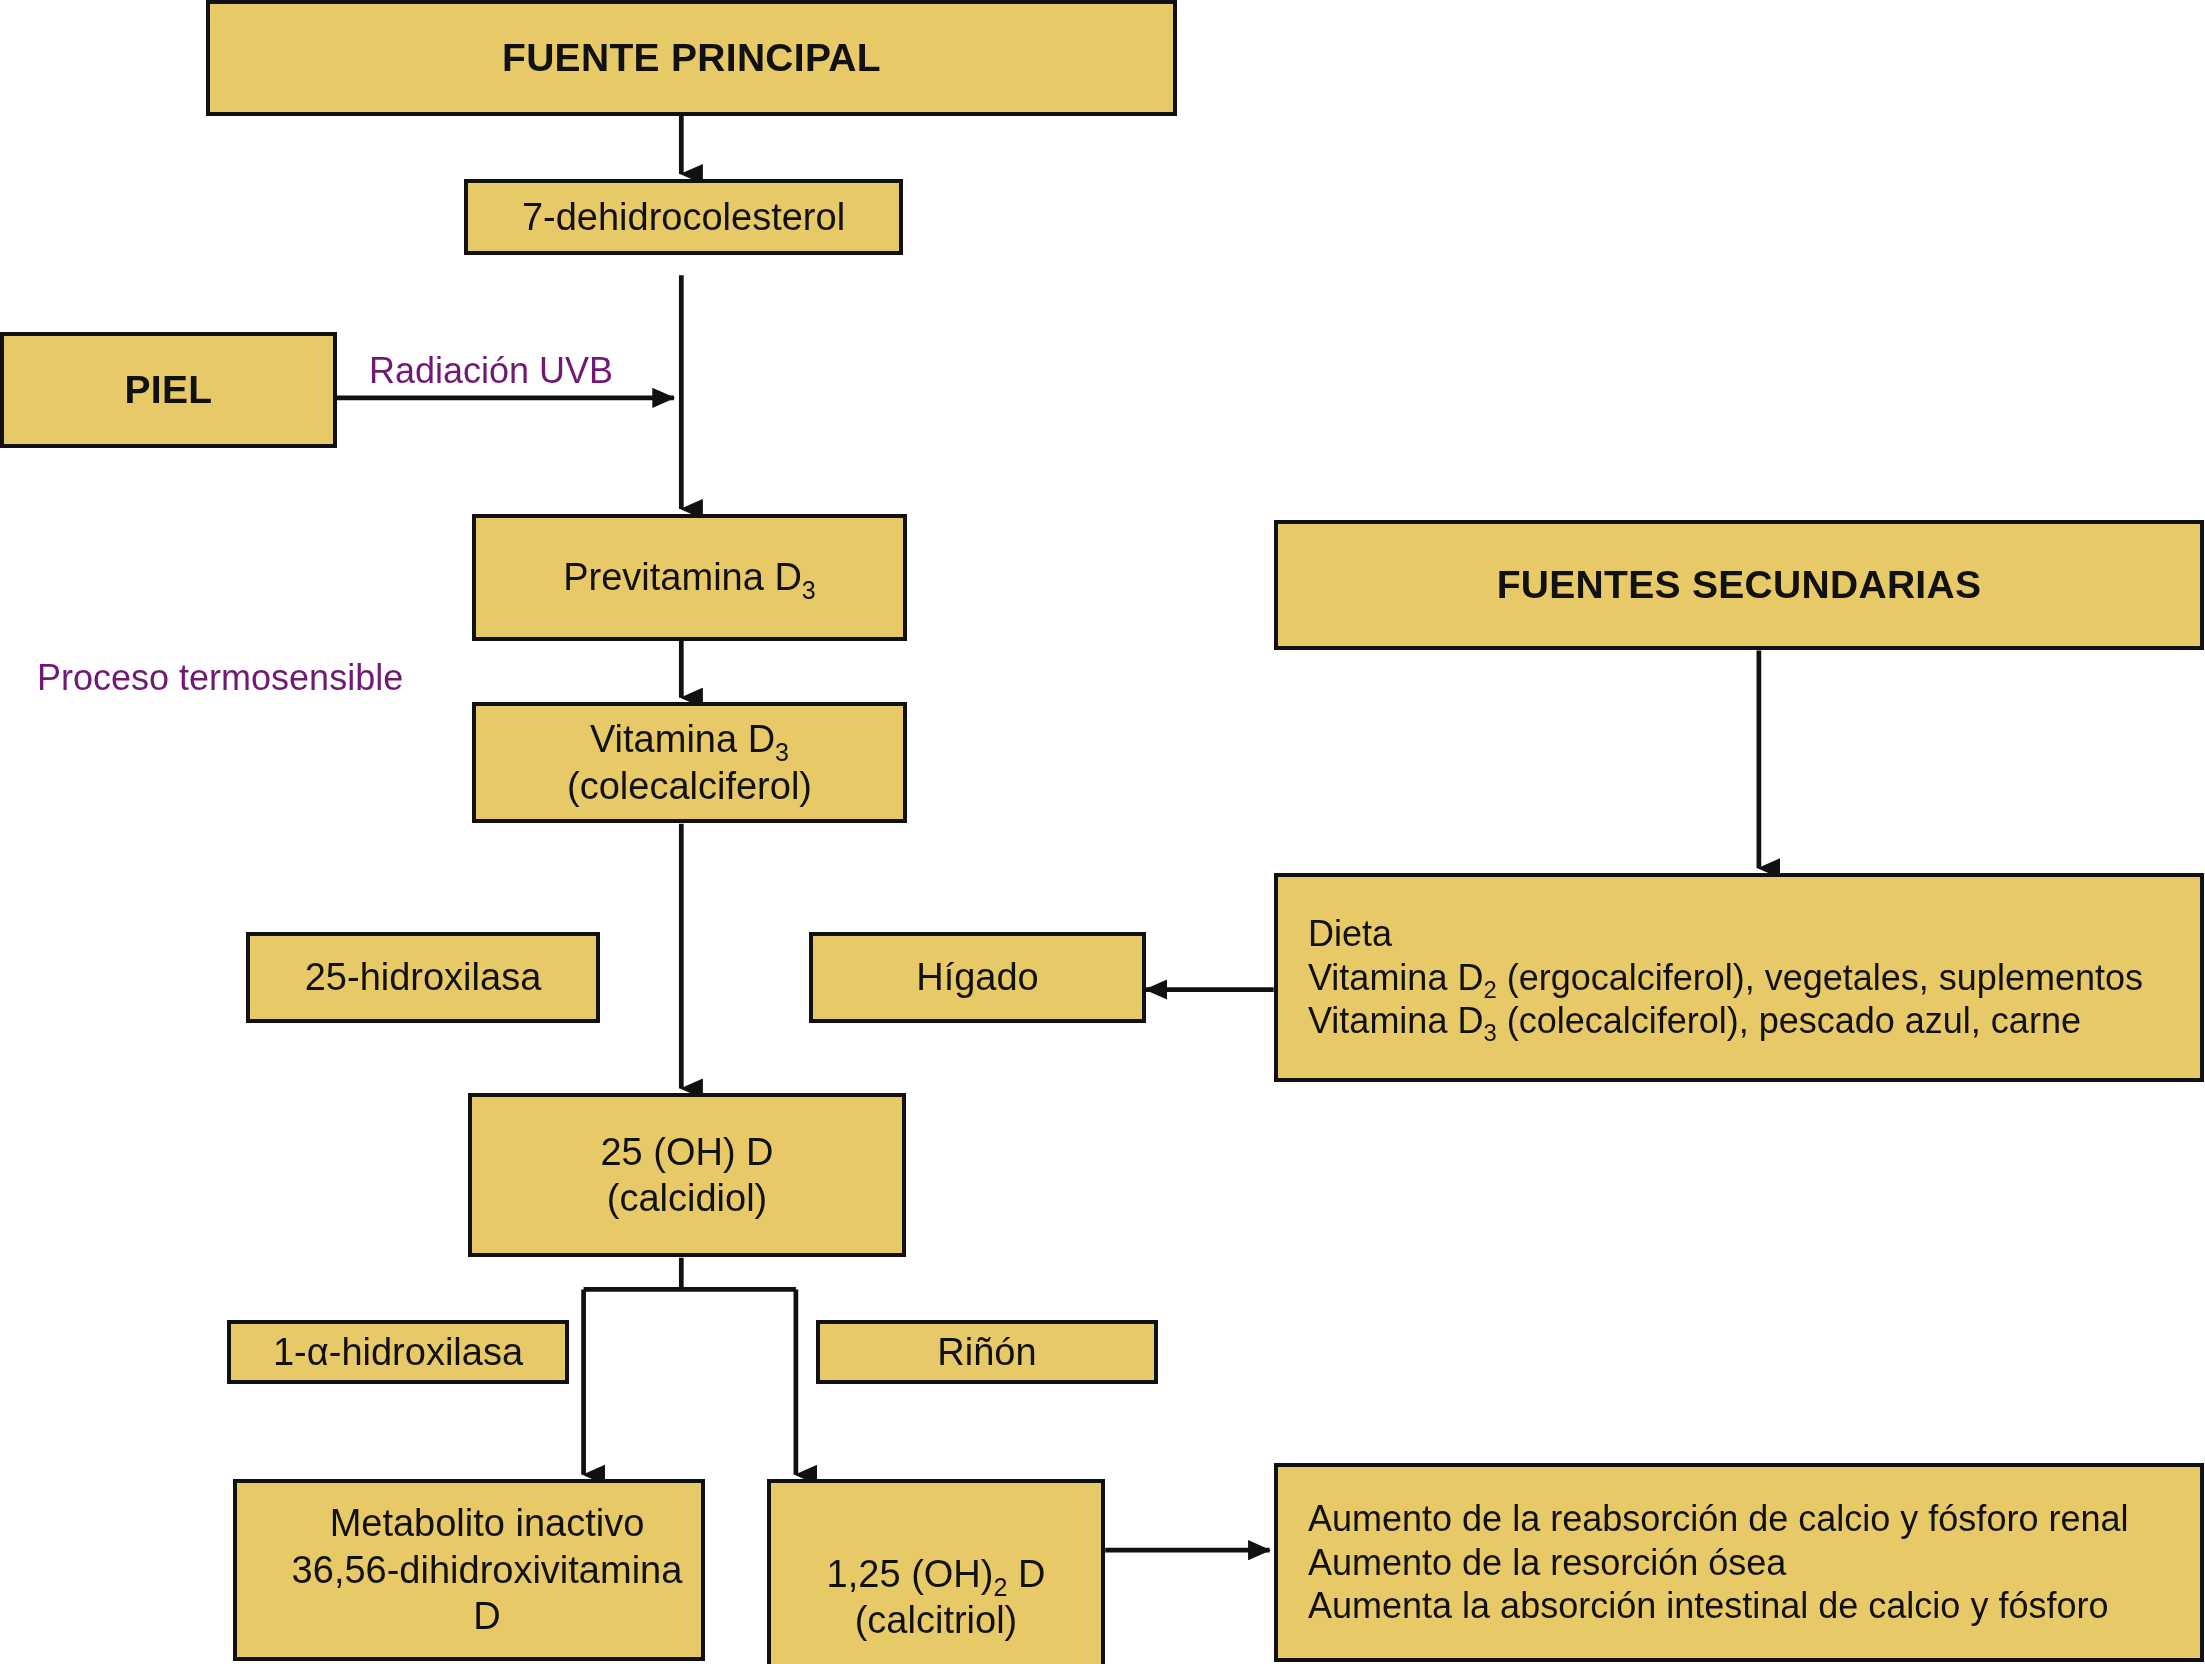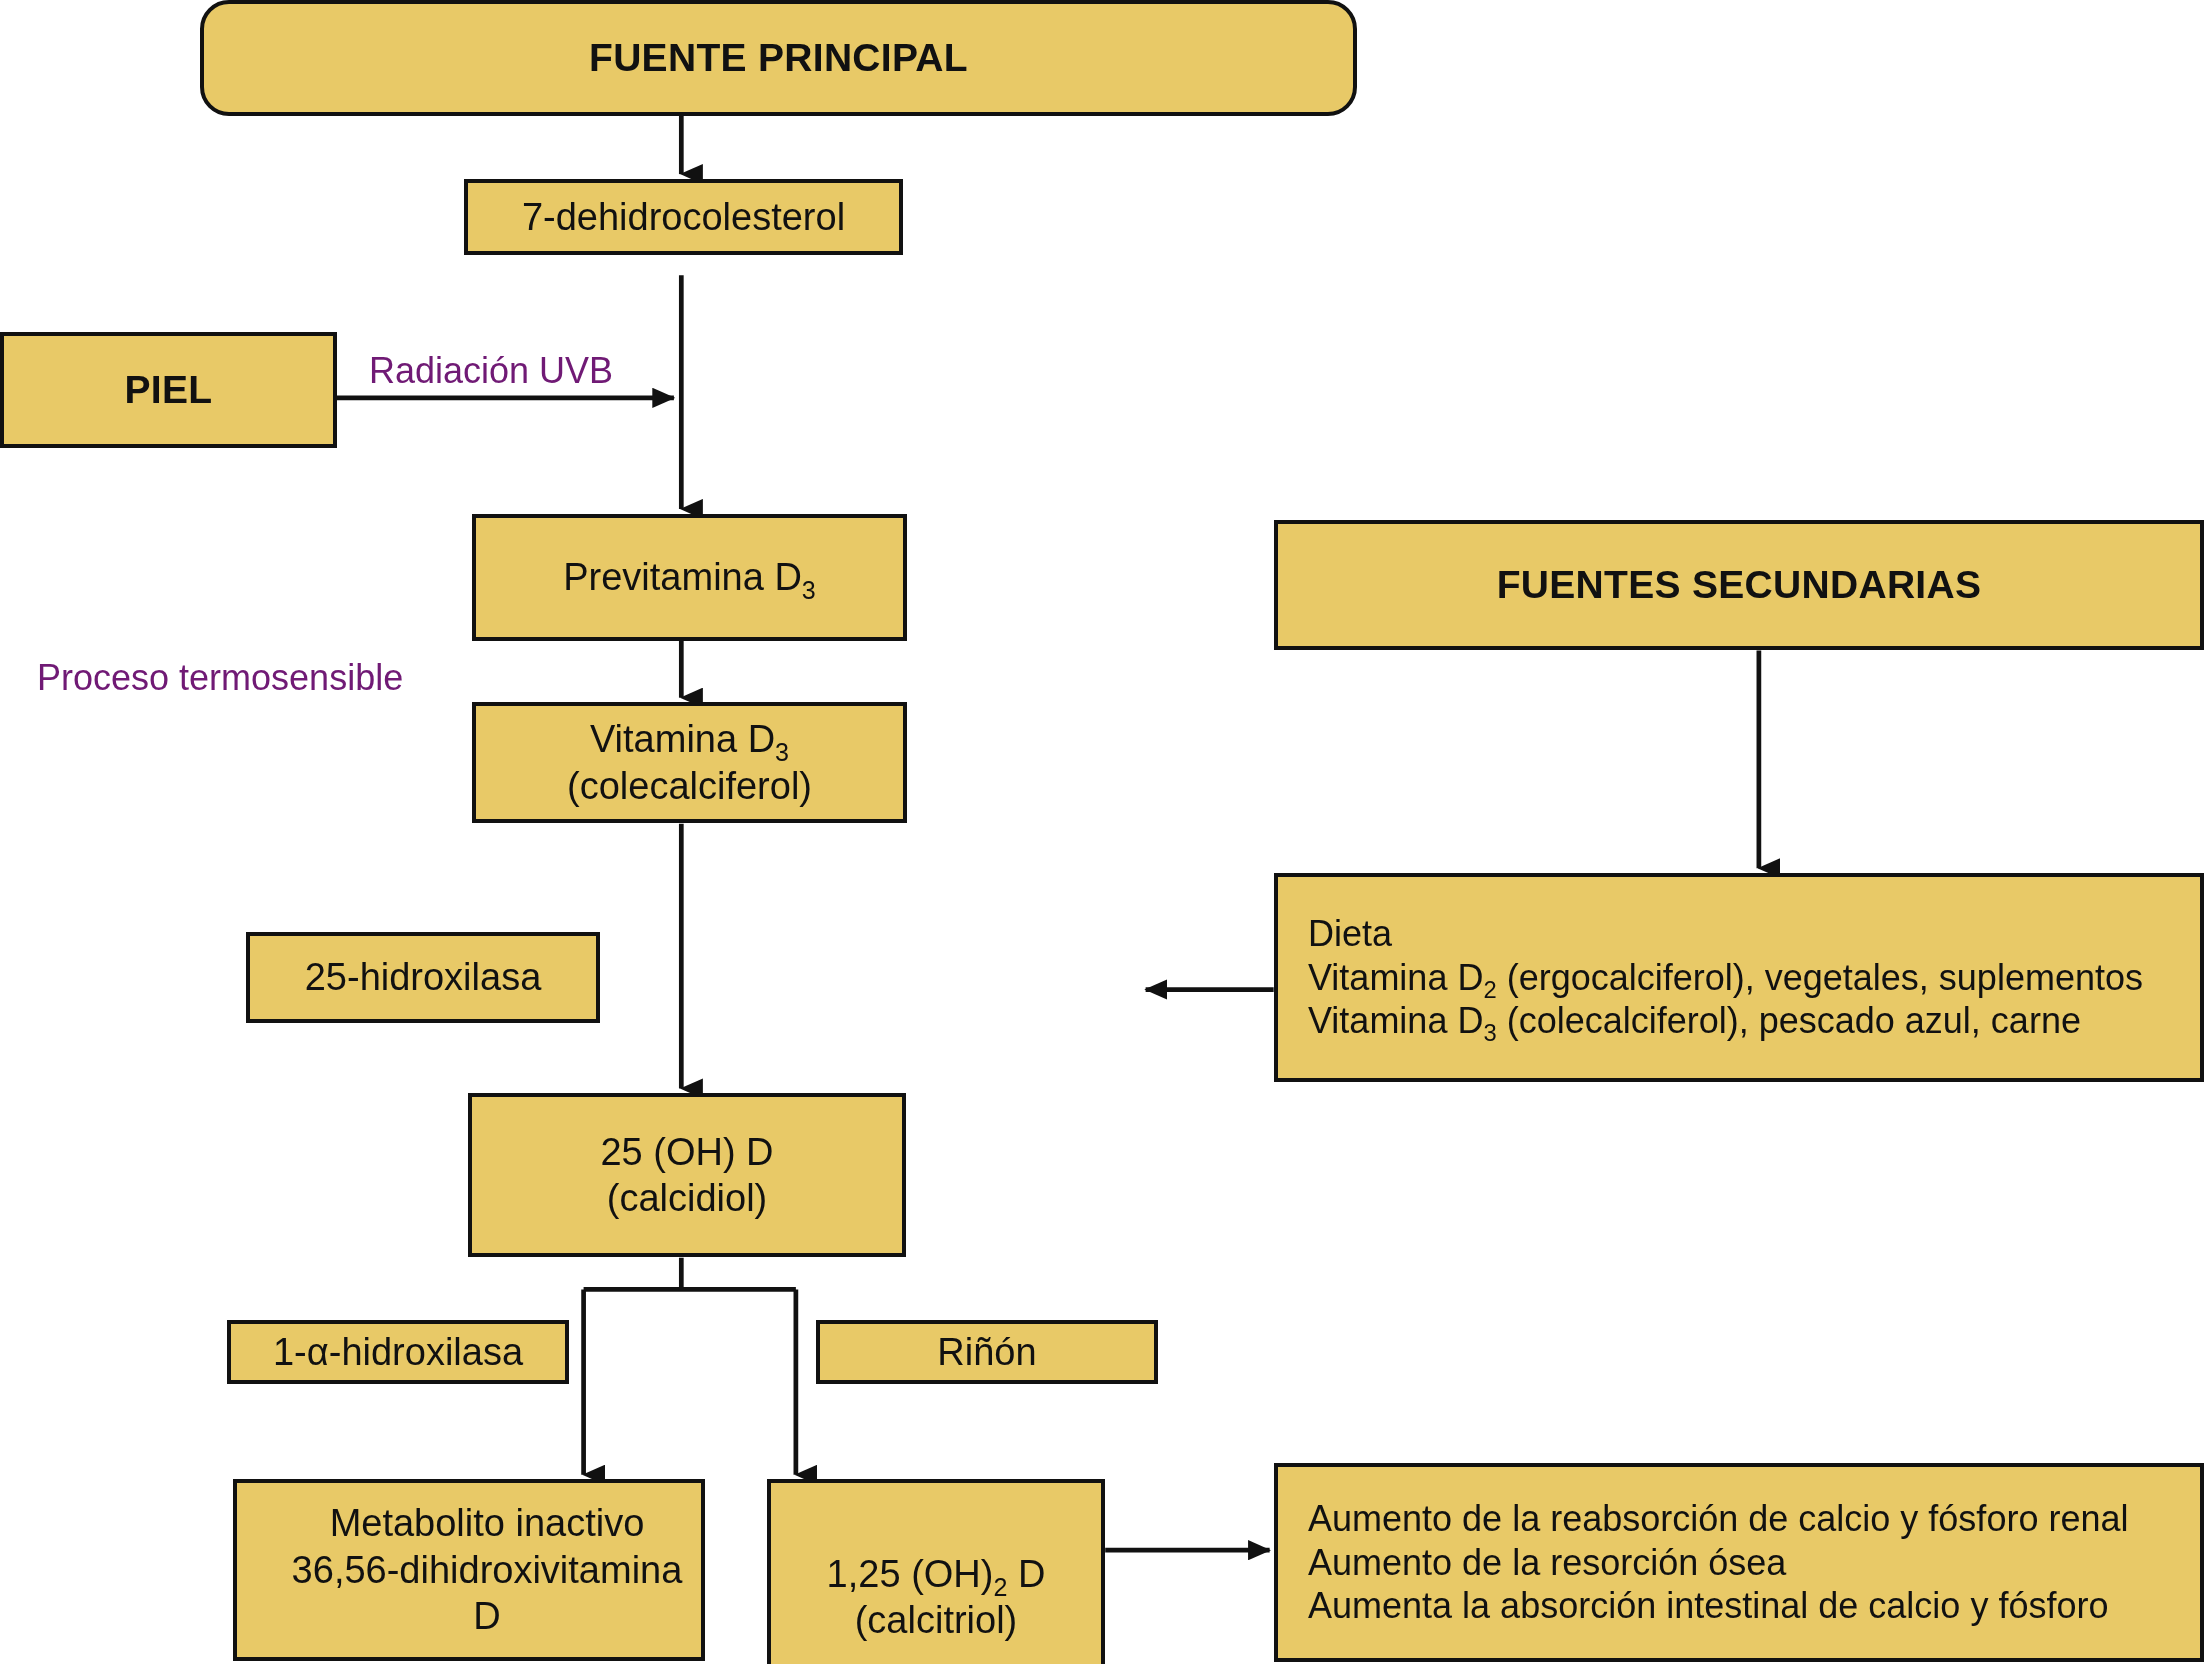--- a/index.html
+++ b/index.html
@@ -118,21 +118,21 @@
 
     <g>
       <line x1="1890" y1="1468" x2="1700" y2="1468" stroke="#111111" stroke-width="7" marker-end="url(#arrowLeft)"></line>
     </g>
 
     <g>
       <line x1="1640" y1="2300" x2="1884" y2="2300" stroke="#111111" stroke-width="7" marker-end="url(#arrowRight)"></line>
     </g>
   </svg>
 
-  <div class="node fs-header bold" style="left:200px; top:0px; width:1157px; height:116px;border-radius:29px;">
+  <div class="node fs-header bold" style="left:206px; top:0px; width:971px; height:116px;">
     <span class="txt">FUENTE PRINCIPAL</span>
   </div>
 
   <div class="node fs-node" style="left:464px; top:179px; width:439px; height:76px;">
     <span class="txt">7-dehidrocolesterol</span>
   </div>
 
   <div class="node fs-header bold" style="left:0px; top:332px; width:337px; height:116px;">
     <span class="txt">PIEL</span>
   </div>
@@ -150,20 +150,23 @@
   </div>
 
   <div class="node fs-node" style="left:472px; top:702px; width:435px; height:121px;">
     <span class="txt"><span>Vitamina D</span><span class="sub">3</span><br><span>(colecalciferol)</span></span>
   </div>
 
   <div class="node fs-node" style="left:246px; top:932px; width:354px; height:91px;">
     <span class="txt">25-hidroxilasa</span>
   </div>
 
+  <div class="node fs-node" style="left:809px; top:932px; width:337px; height:91px;">
+    <span class="txt">Hígado</span>
+  </div>
 
   <div class="node fs-node" style="left:468px; top:1093px; width:438px; height:164px;">
     <span class="txt"><span>25 (OH) D</span><br><span>(calcidiol)</span></span>
   </div>
 
   <div class="node fs-node" style="left:227px; top:1320px; width:342px; height:64px;">
     <span class="txt">1-α-hidroxilasa</span>
   </div>
 
   <div class="node fs-node" style="left:816px; top:1320px; width:342px; height:64px;">

